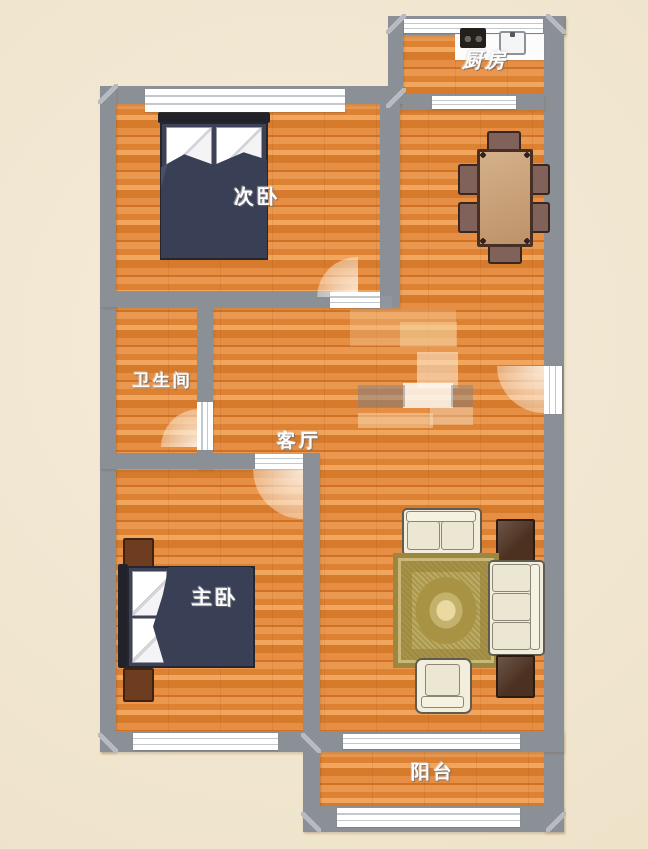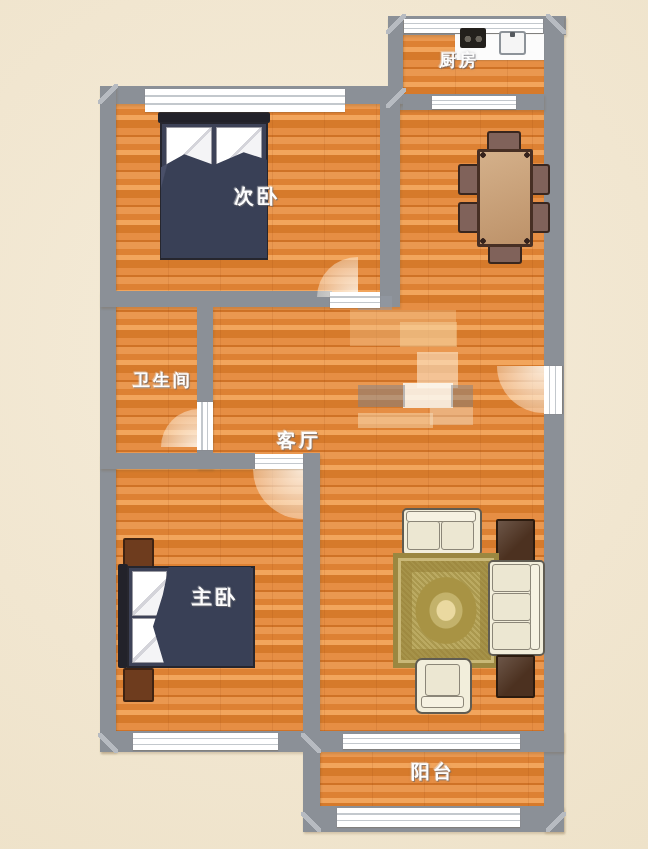--- a/index.html
+++ b/index.html
@@ -201,20 +201,20 @@
 
   <div class="furn" style="left:118px;top:564px;width:137px;height:104px;">
     <div class="headboard" style="left:0;top:0;width:10px;height:104px;"></div>
     <div class="bed-frame" style="left:9px;top:2px;width:124px;height:98px;">
       <div class="pillow" style="left:3px;top:3px;width:33px;height:43px;"></div>
       <div class="pillow" style="left:3px;top:50px;width:33px;height:43px;"></div>
       <div class="duvet" style="left:24px;top:-1px;width:98px;height:99px;clip-path:polygon(16% 0,100% 0,100% 100%,12% 100%,0 60%,10% 28%);"></div>
     </div>
   </div>
 
-  <div class="room-label" style="left:459px;top:60px;font-size:17px;">厨房</div>
+  <div class="room-label" style="left:485px;top:60px;font-size:20px;font-style:italic;">厨房</div>
   <div class="room-label" style="left:257px;top:196px;font-size:20px;">次卧</div>
   <div class="room-label" style="left:163px;top:380px;font-size:17px;">卫生间</div>
   <div class="room-label" style="left:299px;top:441px;font-size:19px;">客厅</div>
   <div class="room-label" style="left:215px;top:597px;font-size:20px;">主卧</div>
   <div class="room-label" style="left:433px;top:772px;font-size:19px;">阳台</div>
 
 </div>
 
 </body></html>

